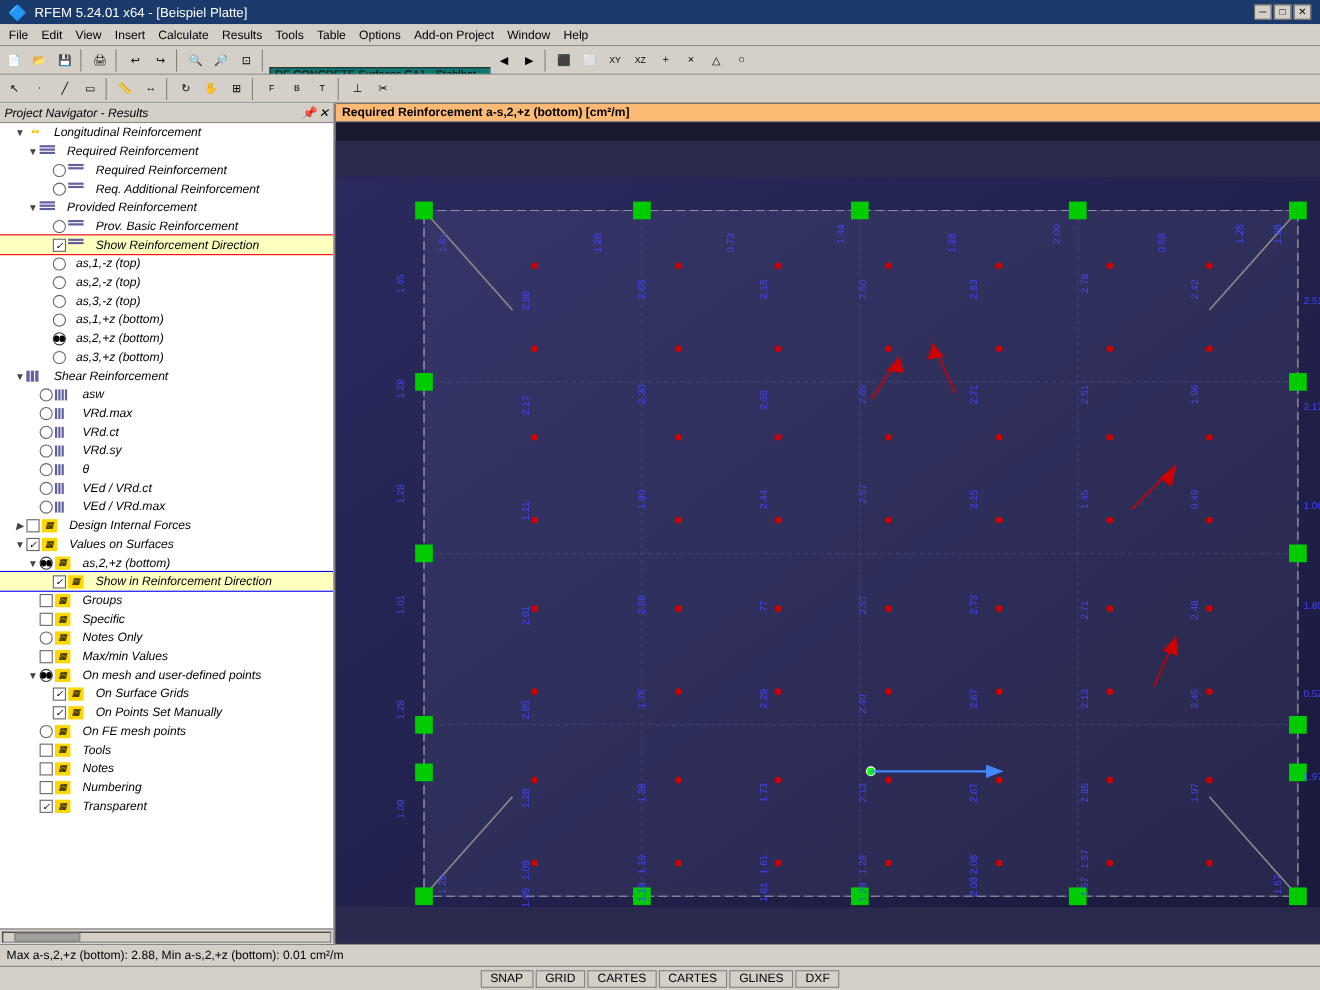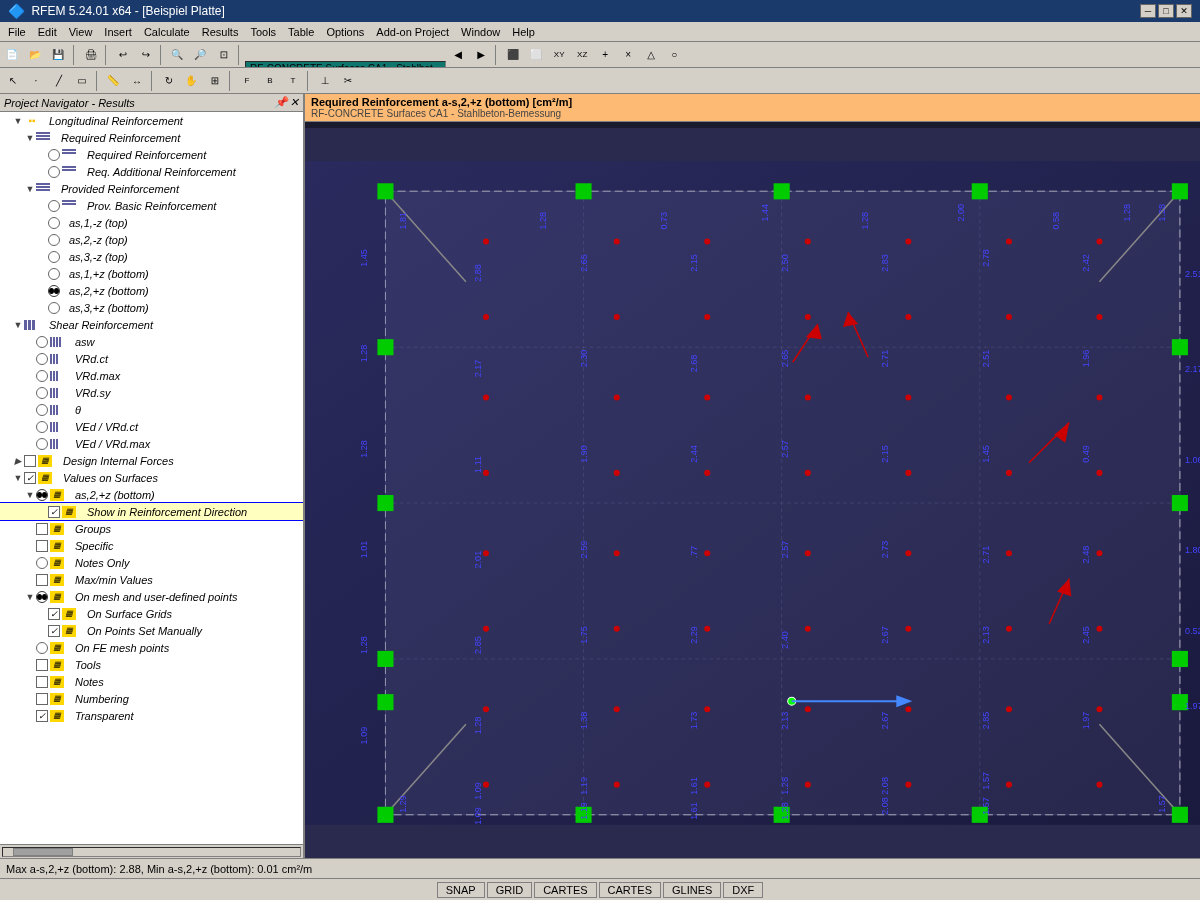--- a/index.html
+++ b/index.html
@@ -201,20 +201,29 @@
       <div class="tree-item indent3">
         <span class="tree-expand" style="width:12px;"></span>
         <div class="tree-radio"></div>
         <span style="display:inline-flex;flex-direction:column;gap:1px;width:14px;height:12px;margin:0 2px;">
           <span style="background:#6060a0;height:2px;width:14px;display:block;"></span>
           <span style="background:#6060a0;height:2px;width:14px;display:block;"></span>
         </span>
         <span class="tree-label">Prov. Basic Reinforcement</span>
       </div>
 
+      <div class="tree-item indent3" style="background:#ffffc0; outline: 1px solid red;">
+        <span class="tree-expand" style="width:12px;"></span>
+        <div class="tree-checkbox checked"></div>
+        <span style="display:inline-flex;flex-direction:column;gap:1px;width:14px;height:12px;margin:0 2px;">
+          <span style="background:#6060a0;height:2px;width:14px;display:block;"></span>
+          <span style="background:#6060a0;height:2px;width:14px;display:block;"></span>
+        </span>
+        <span class="tree-label">Show Reinforcement Direction</span>
+      </div>
 
       <div class="tree-item indent3">
         <span class="tree-expand" style="width:12px;"></span>
         <div class="tree-radio"></div>
         <span class="tree-label">as,1,-z (top)</span>
       </div>
       <div class="tree-item indent3">
         <span class="tree-expand" style="width:12px;"></span>
         <div class="tree-radio"></div>
         <span class="tree-label">as,2,-z (top)</span>
@@ -264,31 +273,31 @@
         <span class="tree-label">asw</span>
       </div>
       <div class="tree-item indent2">
         <span class="tree-expand" style="width:12px;"></span>
         <div class="tree-radio"></div>
         <span style="display:inline-flex;gap:1px;width:14px;height:10px;margin:0 2px;">
           <span style="background:#6060a0;width:2px;height:10px;display:block;"></span>
           <span style="background:#6060a0;width:2px;height:10px;display:block;"></span>
           <span style="background:#6060a0;width:2px;height:10px;display:block;"></span>
         </span>
+        <span class="tree-label">VRd.max</span>
+      </div>
+      <div class="tree-item indent2">
+        <span class="tree-expand" style="width:12px;"></span>
+        <div class="tree-radio"></div>
+        <span style="display:inline-flex;gap:1px;width:14px;height:10px;margin:0 2px;">
+          <span style="background:#6060a0;width:2px;height:10px;display:block;"></span>
+          <span style="background:#6060a0;width:2px;height:10px;display:block;"></span>
+          <span style="background:#6060a0;width:2px;height:10px;display:block;"></span>
+        </span>
         <span class="tree-label">VRd.ct</span>
-      </div>
-      <div class="tree-item indent2">
-        <span class="tree-expand" style="width:12px;"></span>
-        <div class="tree-radio"></div>
-        <span style="display:inline-flex;gap:1px;width:14px;height:10px;margin:0 2px;">
-          <span style="background:#6060a0;width:2px;height:10px;display:block;"></span>
-          <span style="background:#6060a0;width:2px;height:10px;display:block;"></span>
-          <span style="background:#6060a0;width:2px;height:10px;display:block;"></span>
-        </span>
-        <span class="tree-label">VRd.max</span>
       </div>
       <div class="tree-item indent2">
         <span class="tree-expand" style="width:12px;"></span>
         <div class="tree-radio"></div>
         <span style="display:inline-flex;gap:1px;width:14px;height:10px;margin:0 2px;">
           <span style="background:#6060a0;width:2px;height:10px;display:block;"></span>
           <span style="background:#6060a0;width:2px;height:10px;display:block;"></span>
           <span style="background:#6060a0;width:2px;height:10px;display:block;"></span>
         </span>
         <span class="tree-label">VRd.sy</span>
@@ -436,21 +445,20 @@
       <div style="width:100%;height:10px;background:#d4d0c8;border:1px inset #808080;position:relative;">
         <div style="width:60px;height:8px;background:#a0a0a0;border:1px solid #808080;position:absolute;left:10px;"></div>
       </div>
     </div>
   </div>
 
   <div class="viewport">
 
     <div style="background:#fdba74;border-bottom:1px solid #808080;padding:2px 6px;">
       <div style="font-size:11px;font-weight:bold;">Required Reinforcement a-s,2,+z (bottom) [cm²/m]</div>
-      <div style="font-size:10px;color:#444;">RF-CONCRETE Surfaces CA1 - Stahlbeton-Bemessung</div>
     </div>
 
     <div style="position:absolute;top:34px;left:0;right:0;bottom:0;background:#2a2a4e;overflow:hidden;">
       
       <svg width="100%" height="100%" viewBox="0 0 890 660" preserveAspectRatio="xMidYMid meet">
 
         <defs>
           <linearGradient id="bg-grad" x1="0%" y1="0%" x2="100%" y2="100%">
             <stop offset="0%" style="stop-color:#2a2a5e"></stop>
             <stop offset="100%" style="stop-color:#1a1a3e"></stop>

